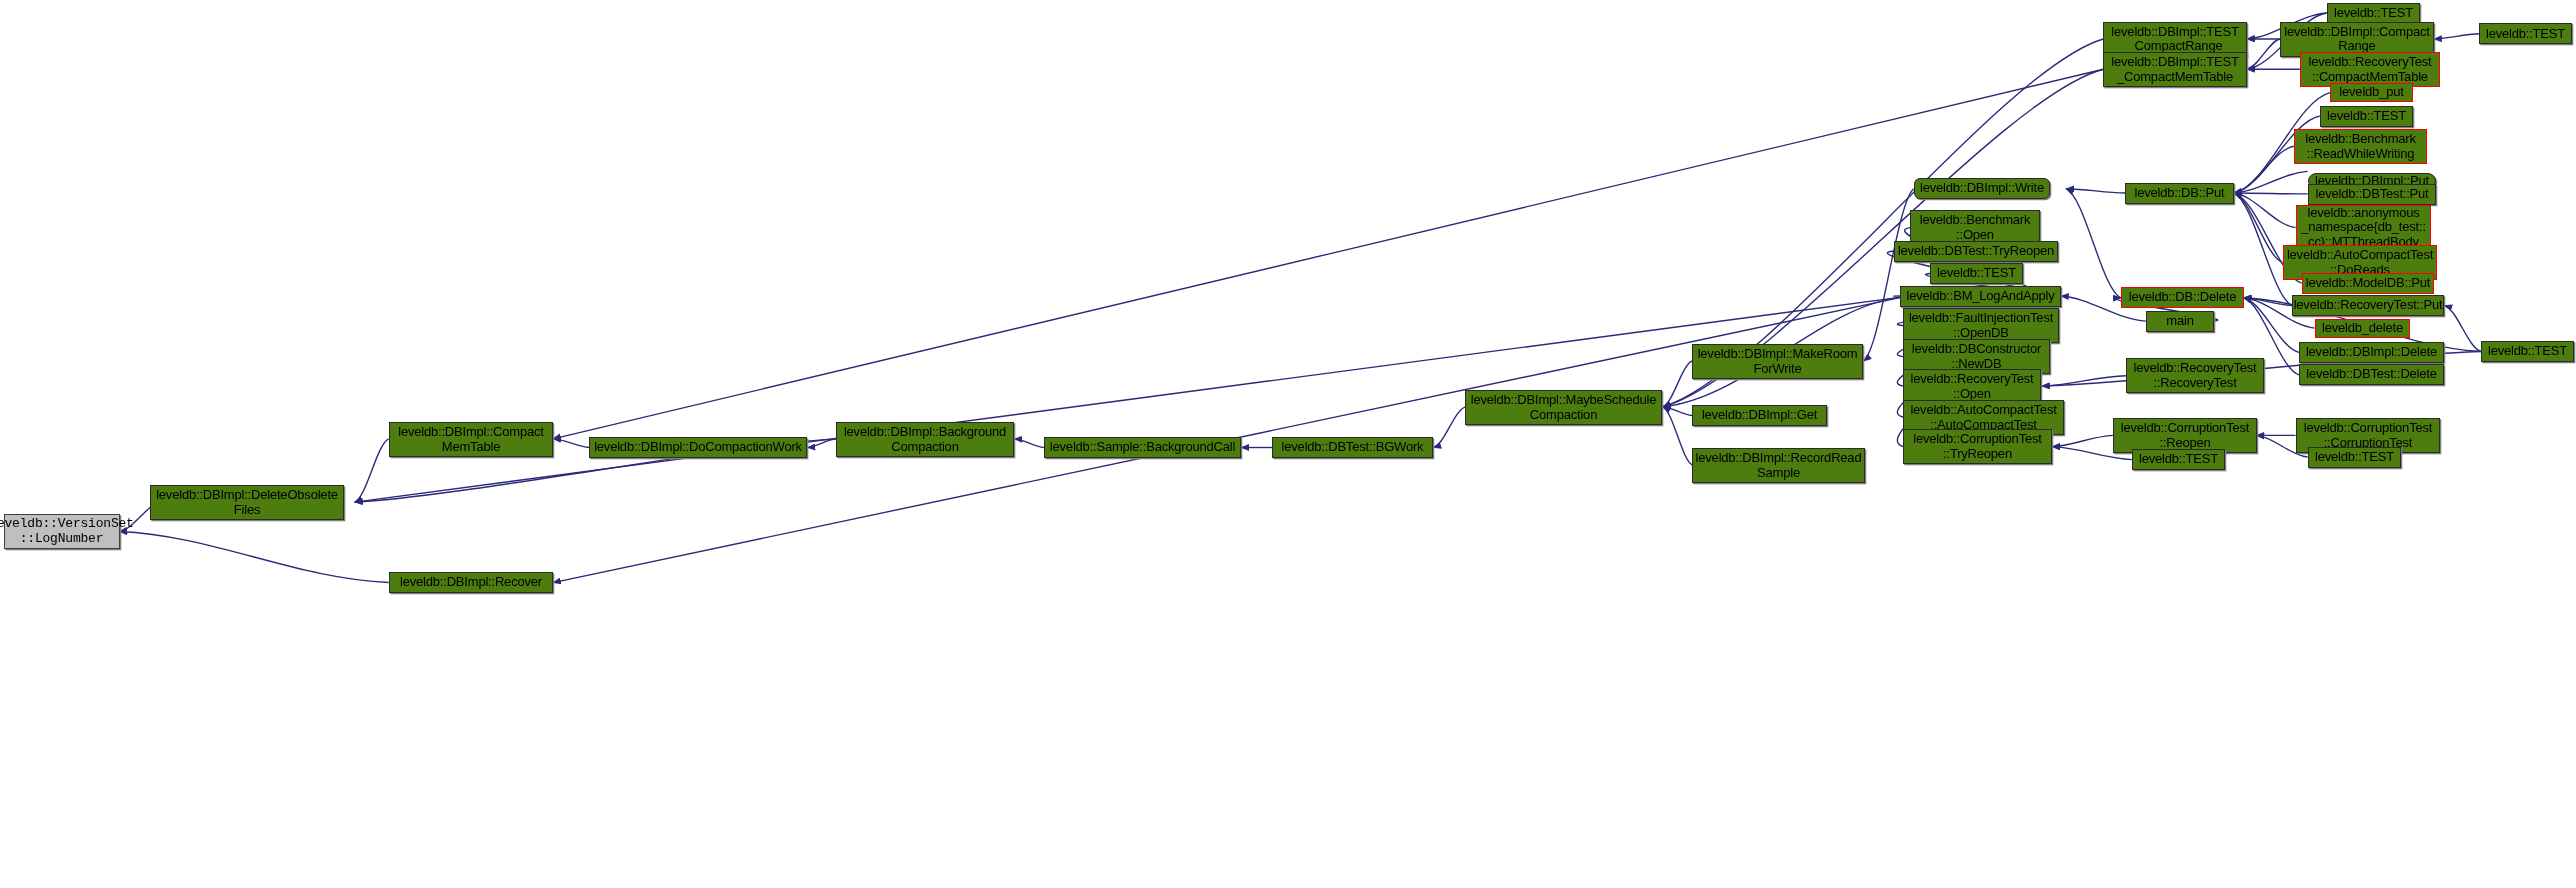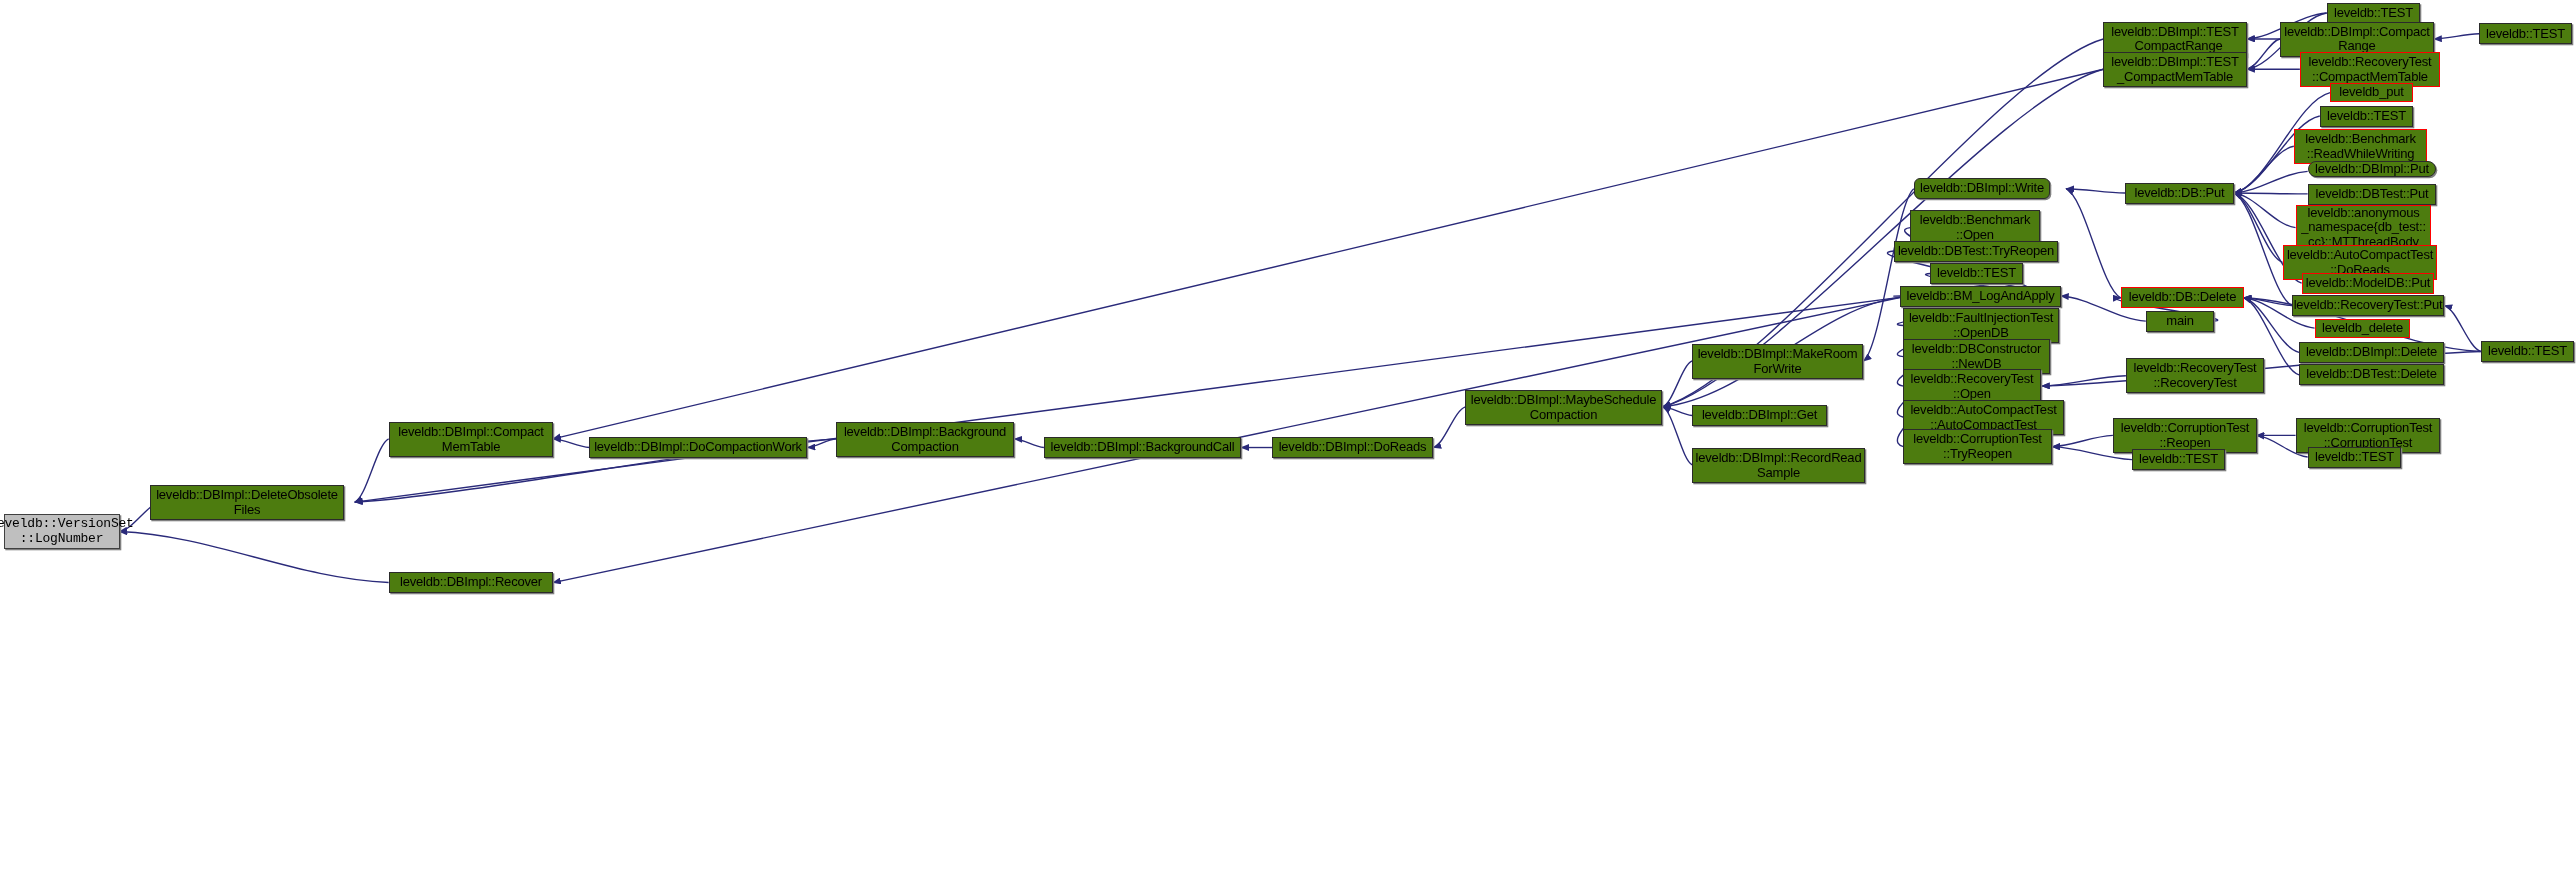--- a/index.html
+++ b/index.html
@@ -109,22 +109,22 @@
       <div class="node root" style="left: 3.5px; top: 514px; width: 116px; height: 35px;">leveldb::VersionSet
 ::LogNumber</div>
       <div class="node" style="left: 150px; top: 485px; width: 194px; height: 35px;">leveldb::DBImpl::DeleteObsolete
 Files</div>
       <div class="node" style="left: 389px; top: 572px; width: 164px; height: 21px; text-align: center;">leveldb::DBImpl::Recover</div>
       <div class="node" style="left: 389px; top: 422px; width: 164px; height: 35px;">leveldb::DBImpl::Compact
 MemTable</div>
       <div class="node" style="left: 589px; top: 437px; width: 218px; height: 21px;">leveldb::DBImpl::DoCompactionWork</div>
       <div class="node" style="left: 836px; top: 422px; width: 178px; height: 35px;">leveldb::DBImpl::Background
 Compaction</div>
-      <div class="node" style="left: 1044px; top: 437px; width: 197px; height: 21px;">leveldb::DBImpl::BackgroundCall</div>
-      <div class="node" style="left: 1272px; top: 437px; width: 161px; height: 21px;">leveldb::DBImpl::DoReads</div>
+      <div class="node" style="left: 1044px; top: 437px; width: 197px; height: 21px;">leveldb::Sample::BackgroundCall</div>
+      <div class="node" style="left: 1272px; top: 437px; width: 161px; height: 21px;">leveldb::DBTest::BGWork</div>
       <div class="node" style="left: 1465px; top: 390px; width: 197px; height: 35px;">leveldb::DBImpl::MaybeSchedule
 Compaction</div>
       <div class="node" style="left: 1692px; top: 344px; width: 171px; height: 35px;">leveldb::DBImpl::MakeRoom
 ForWrite</div>
       <div class="node" style="left: 1692px; top: 405px; width: 135px; height: 21px;">leveldb::DBImpl::Get</div>
       <div class="node" style="left: 1692px; top: 448px; width: 173px; height: 35px;">leveldb::DBImpl::RecordRead
 Sample</div>
       <div class="node" style="left: 1914px; top: 178px; width: 136px; height: 21px; border-radius: 6px;">leveldb::DBImpl::Write</div>
       <div class="node" style="left: 1910px; top: 210px; width: 130px; height: 35px;">leveldb::Benchmark
 ::Open</div>
@@ -150,21 +150,21 @@
       <div class="node" style="left: 2327px; top: 2.6px; width: 93px; height: 21px;">leveldb::TEST</div>
       <div class="node" style="left: 2280px; top: 21.6px; width: 154px; height: 35px;">leveldb::DBImpl::Compact
 Range</div>
       <div class="node" style="left: 2479px; top: 23.4px; width: 93px; height: 21px;">leveldb::TEST</div>
       <div class="node red" style="left: 2300px; top: 52px; width: 140px; height: 35px;">leveldb::RecoveryTest
 ::CompactMemTable</div>
       <div class="node red" style="left: 2330px; top: 83px; width: 83px; height: 19px;">leveldb_put</div>
       <div class="node" style="left: 2320px; top: 106px; width: 93px; height: 21px;">leveldb::TEST</div>
       <div class="node red" style="left: 2294px; top: 129px; width: 133px; height: 35px;">leveldb::Benchmark
 ::ReadWhileWriting</div>
-      <div class="node" style="left: 2308px; top: 161px; width: 128px; height: 16px; border-radius: 8px;">leveldb::DBImpl::Put</div>
+      <div class="node" style="left: 2308px; top: 173px; width: 128px; height: 16px; border-radius: 8px;">leveldb::DBImpl::Put</div>
       <div class="node" style="left: 2308px; top: 184px; width: 128px; height: 21px;">leveldb::DBTest::Put</div>
       <div class="node red" style="left: 2296px; top: 205px; width: 135px; height: 45px;">leveldb::anonymous
 _namespace{db_test::
 cc}::MTThreadBody</div>
       <div class="node red" style="left: 2283px; top: 245px; width: 154px; height: 35px;">leveldb::AutoCompactTest
 ::DoReads</div>
       <div class="node red" style="left: 2302px; top: 273px; width: 132px; height: 21px;">leveldb::ModelDB::Put</div>
       <div class="node" style="left: 2292px; top: 295px; width: 152px; height: 21px;">leveldb::RecoveryTest::Put</div>
       <div class="node red" style="left: 2121px; top: 287px; width: 123px; height: 21px;">leveldb::DB::Delete</div>
       <div class="node" style="left: 2146px; top: 311px; width: 68px; height: 21px;">main</div>

